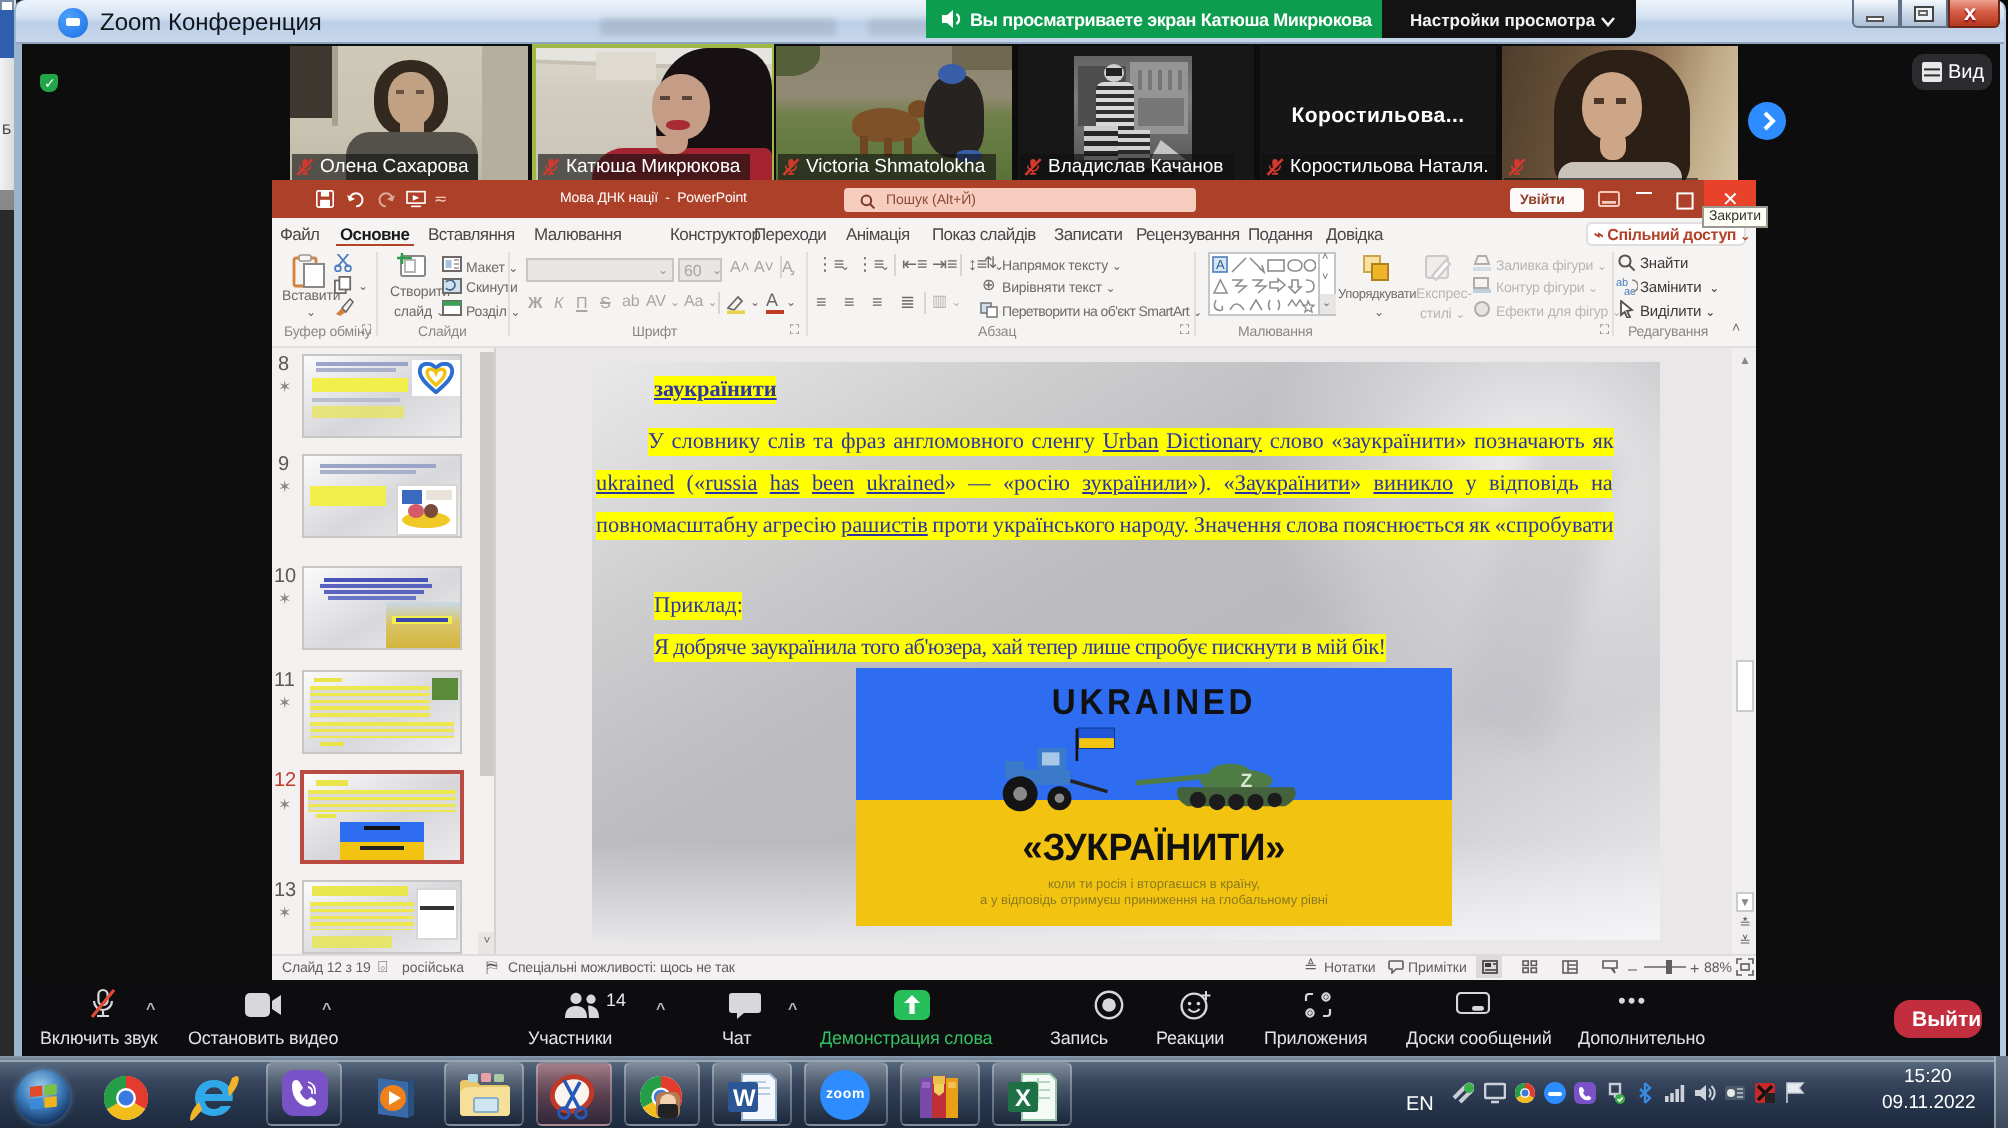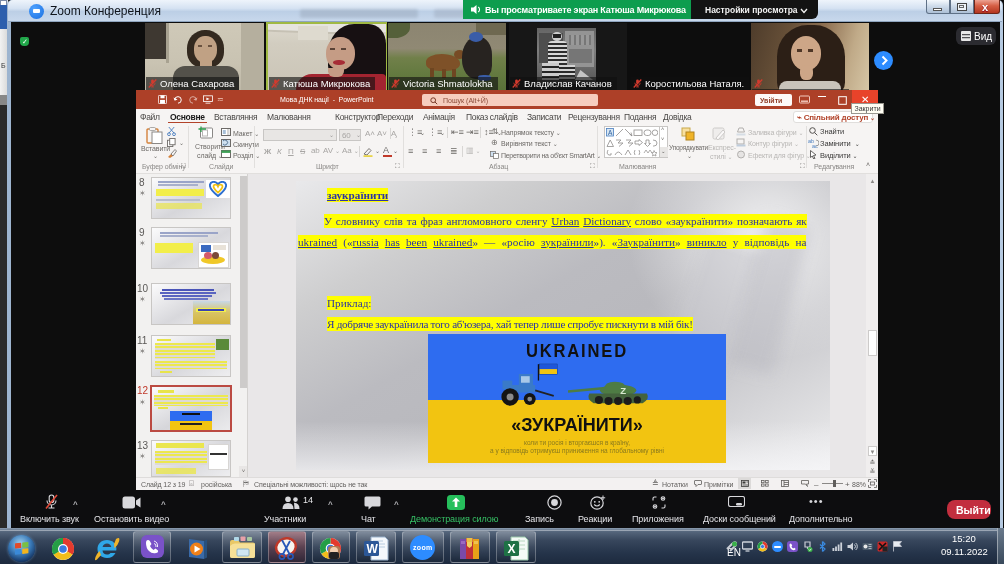--- a/index.html
+++ b/index.html
@@ -117,20 +117,23 @@
     <div class="abs" style="left:30px;top:10px;width:24px;height:30px;background:#4e4e4e;"></div>
     <div class="abs" style="left:43px;top:9px;width:10px;height:9px;border-radius:50%;background:#cfcfcf;"></div>
     <div class="abs" style="left:44px;top:11px;width:8px;height:4px;background:#222;"></div>
     <div class="abs" style="left:39px;top:18px;width:19px;height:24px;background:repeating-linear-gradient(180deg,#d8d8d8 0 2px,#2e2e2e 2px 4px);border-radius:4px 4px 0 0;"></div>
     <div class="abs" style="left:33px;top:40px;width:17px;height:17px;background:repeating-linear-gradient(180deg,#cccccc 0 2.5px,#252525 2.5px 5px);"></div>
     <div class="abs" style="left:50px;top:42px;width:16px;height:17px;background:repeating-linear-gradient(180deg,#d2d2d2 0 2px,#2a2a2a 2px 4px);"></div>
     <div class="abs" style="left:66px;top:47px;width:18px;height:10px;background:#c4c4c4;clip-path:polygon(0 100%,30% 0,100% 100%);"></div>
     <div class="abs" style="left:28px;top:57px;width:59px;height:4px;background:#3a3a3a;"></div>
   </div>
 
+  <div class="abs" style="left:630px;top:23px;width:118px;height:67px;background:#161616;">
+    <div class="abs" style="left:0;top:29px;width:118px;text-align:center;font-size:10.5px;font-weight:bold;color:#fff;letter-spacing:0.2px;">Коростильова...</div>
+  </div>
 
   <div class="abs" style="left:751px;top:23px;width:118px;height:67px;background:linear-gradient(105deg,#4e3c2b 0%,#675038 30%,#8f7153 55%,#c0aa88 80%,#d6c6a6 100%);overflow:hidden;">
     <div class="abs" style="left:26px;top:2px;width:68px;height:70px;border-radius:45% 45% 18% 18%;background:#2c1f16;"></div>
     <div class="abs" style="left:40px;top:13px;width:30px;height:34px;border-radius:50% 50% 46% 46%;background:#cda687;"></div>
     <div class="abs" style="left:46px;top:26px;width:4.5px;height:2.5px;background:#4e3626;"></div>
     <div class="abs" style="left:57px;top:26px;width:4.5px;height:2.5px;background:#4e3626;"></div>
     <div class="abs" style="left:49px;top:42px;width:13px;height:15px;border-radius:42%;background:#cda687;"></div>
     <div class="abs" style="left:28px;top:58px;width:62px;height:9px;border-radius:8px 8px 0 0;background:#c9c3ba;"></div>
   </div>
 
@@ -533,20 +536,21 @@
 
   <div class="abs" style="left:296px;top:181px;width:534px;height:289px;background:linear-gradient(150deg,#e9e9eb 0%,#cececf 22%,#bbbbc0 42%,#b9b9be 55%,#c8c8cc 72%,#e2e2e4 92%,#ebebed 100%);overflow:hidden;">
     <div class="abs" style="left:330px;top:0px;width:204px;height:180px;background:radial-gradient(ellipse at 70% 30%,rgba(255,255,255,0.8),rgba(255,255,255,0) 70%);"></div>
     <div class="abs" style="left:390px;top:60px;width:60px;height:130px;background:rgba(200,200,205,0.5);transform:rotate(18deg);filter:blur(6px);"></div>
     <div class="abs" style="left:450px;top:40px;width:46px;height:150px;background:rgba(188,188,195,0.55);transform:rotate(15deg);filter:blur(7px);"></div>
     <div class="abs" style="left:0;top:240px;width:534px;height:49px;background:linear-gradient(180deg,rgba(255,255,255,0),rgba(248,248,250,0.7));"></div>
   </div>
   <div class="sl" style="top:187.5px;padding-left:29px;"><span class="hl" style="font-weight:bold;"><u>заукраїнити</u></span></div>
   <div class="sl" style="top:234.5px;word-spacing:3.35px;"><span class="hl"><u>ukrained</u> («<u>russia</u> <u>has</u> <u>been</u> <u>ukrained</u>» — «росію <u>зукраїнили</u>»). «<u>Заукраїнити</u>» <u>виникло</u> у відповідь на</span></div>
   <div class="sl" style="top:213.5px;padding-left:26px;word-spacing:1.05px;"><span class="hl">У словнику слів та фраз англомовного сленгу <u>Urban</u> <u>Dictionary</u> слово «заукраїнити» позначають як</span></div>
+  <div class="sl" style="top:255.5px;word-spacing:-0.5px;"><span class="hl">повномасштабну агресію <u>рашистів</u> проти українського народу. Значення слова пояснюється як «спробувати</span></div>
   <div class="sl" style="top:295.5px;padding-left:29px;"><span class="hl">Приклад:</span></div>
   <div class="sl" style="top:316.5px;padding-left:29px;letter-spacing:-0.3px;"><span class="hl">Я добряче заукраїнила того аб'юзера, хай тепер лише спробує пискнути в мій бік!</span></div>
 
   <div class="abs" style="left:428px;top:334px;width:298px;height:129px;overflow:hidden;">
     <div class="abs" style="left:0;top:0;width:298px;height:66px;background:#2e6cf0;"></div>
     <div class="abs" style="left:0;top:66px;width:298px;height:63px;background:#f2c411;"></div>
     <div class="abs" style="left:0;top:7px;width:298px;text-align:center;font-size:18px;font-weight:bold;color:#111;letter-spacing:2px;transform:scaleX(0.92);">UKRAINED</div>
 
     <svg class="abs" style="left:66px;top:28px;" width="78" height="48" viewBox="0 0 70 44">
       <path d="M40 17 L40 2" fill="none" stroke="#111" stroke-width="1.2"></path>
@@ -668,21 +672,21 @@
   <svg class="abs" style="left:364px;top:496px;" width="17" height="14" viewBox="0 0 17 14">
       <path d="M2 0.5 L15 0.5 Q16.5 0.5 16.5 2 L16.5 9 Q16.5 10.5 15 10.5 L8 10.5 L4.5 13.5 L4.5 10.5 L2 10.5 Q0.5 10.5 0.5 9 L0.5 2 Q0.5 0.5 2 0.5 Z" fill="#d8d8dc"></path>
     </svg>
   <div class="zt" style="left:361px;">Чат</div>
   <div class="zc" style="left:394px;">^</div>
 
   <div class="abs" style="left:447px;top:495px;width:18px;height:15px;border-radius:3.5px;background:#26bf5c;"></div>
   <svg class="abs" style="left:451px;top:497px;" width="10" height="11" viewBox="0 0 10 11">
       <path d="M5 0.5 L9 4.5 L6.3 4.5 L6.3 10 L3.7 10 L3.7 4.5 L1 4.5 Z" fill="#fff"></path>
     </svg>
-  <div class="zt" style="left:410px;color:#36c065;">Демонстрация силою</div>
+  <div class="zt" style="left:410px;color:#36c065;">Демонстрация слова</div>
 
   <svg class="abs" style="left:547px;top:495px;" width="15" height="15" viewBox="0 0 15 15">
       <circle cx="7.5" cy="7.5" r="6.6" fill="none" stroke="#d8d8dc" stroke-width="1.2"></circle>
       <circle cx="7.5" cy="7.5" r="3.4" fill="#d8d8dc"></circle>
     </svg>
   <div class="zt" style="left:525px;">Запись</div>
 
   <svg class="abs" style="left:590px;top:495px;" width="16" height="15" viewBox="0 0 16 15">
       <circle cx="7" cy="8" r="6.2" fill="none" stroke="#d8d8dc" stroke-width="1.2"></circle>
       <circle cx="4.8" cy="6.8" r="0.9" fill="#d8d8dc"></circle>
@@ -816,21 +820,21 @@
     </svg>
 
   <div class="tbtn" style="left:496px;width:40px;"></div>
   <svg class="abs" style="left:503px;top:536px;" width="26" height="25" viewBox="0 0 26 25">
       <path d="M8 1 L22 1 L25 4 L25 24 L8 24 Z" fill="#f4faf6" stroke="#9ac8aa"></path>
       <path d="M10 5 L22 5 M10 9 L22 9 M10 13 L22 13 M16 3 L16 15" stroke="#b8d8c0" stroke-width="1"></path>
       <rect x="1" y="5" width="15" height="15" rx="1.5" fill="#1e7145"></rect>
       <text x="4.5" y="17" font-size="12" font-weight="bold" fill="#fff">X</text>
     </svg>
 
-  <div class="abs" style="left:703px;top:547px;font-size:10px;color:#fff;margin-left:24px;">EN</div>
+  <div class="abs" style="left:703px;top:547px;font-size:10px;color:#fff;">EN</div>
   <svg class="tray" style="left:726px;" viewBox="0 0 11 11">
       <path d="M1 8 L6 3 Q9 0 10 2 Q11 4 8 6 L4 10" stroke="#c8ccd4" stroke-width="2" fill="none"></path>
       <circle cx="8.5" cy="3" r="2.5" fill="#3ab04a"></circle>
     </svg>
   <svg class="tray" style="left:742px;" viewBox="0 0 11 11">
       <rect x="0.5" y="1" width="10" height="7" rx="0.8" fill="none" stroke="#cdd2da" stroke-width="1.3"></rect>
       <path d="M3.5 10 L7.5 10" stroke="#cdd2da" stroke-width="1.3"></path>
     </svg>
   <svg class="tray" style="left:757px;" viewBox="0 0 24 24">
       <circle cx="12" cy="12" r="11" fill="#fff"></circle>

